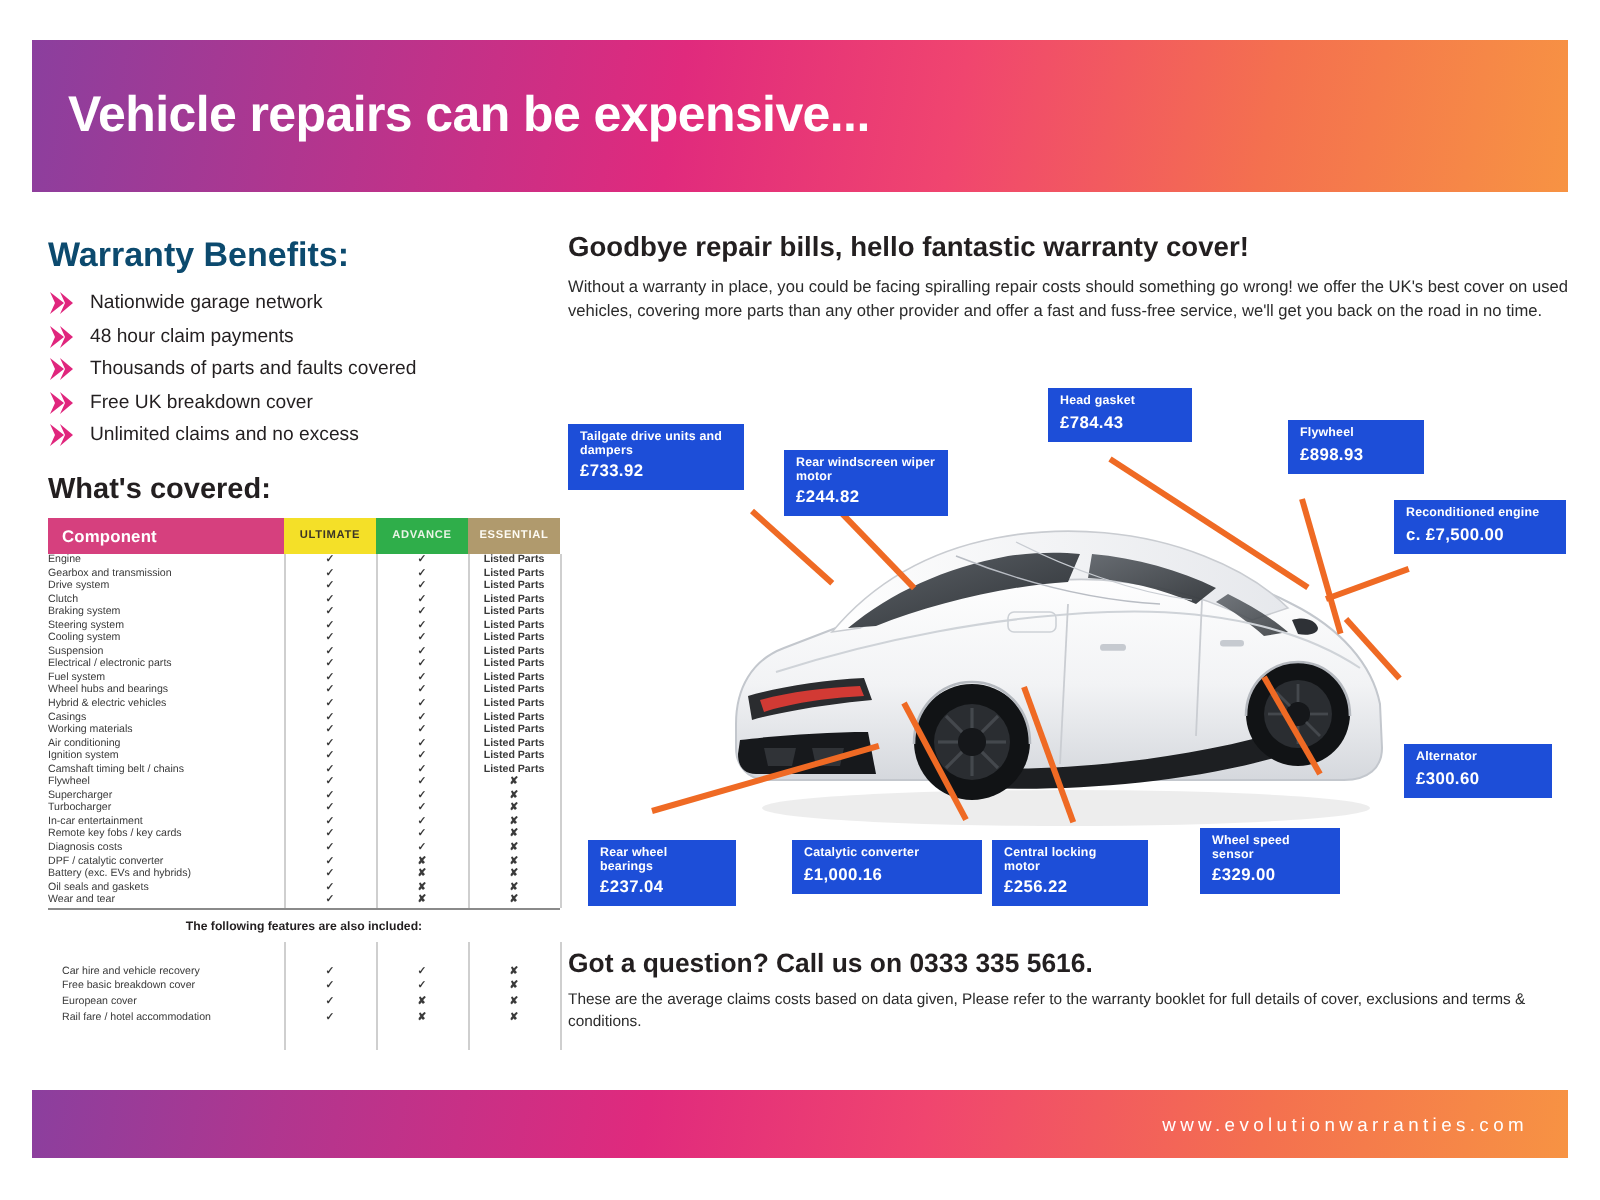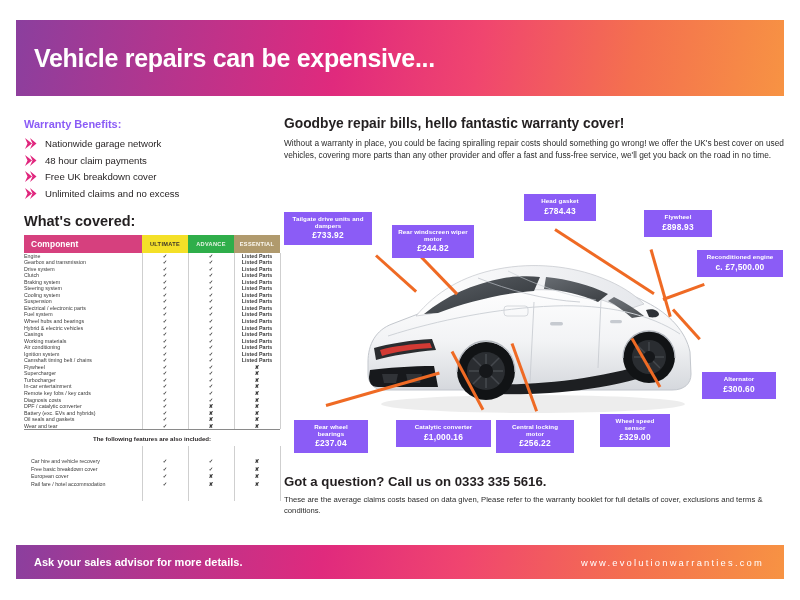--- a/index.html
+++ b/index.html
@@ -16,21 +16,21 @@
     position: absolute; left: 16px; top: 20px; width: 768px; height: 76px;
     background: linear-gradient(100deg, #8b3f9e 0%, #b0368f 18%, #e02a7d 42%, #f0456f 60%, #f4704f 80%, #f79343 100%);
   }
   .header-title {
     position: absolute; left: 18px; top: 50%; transform: translateY(-50%);
     color: #fff; font-size: 25px; font-weight: bold; letter-spacing: -0.3px;
   }
 
   
   .left-col { position: absolute; left: 24px; top: 118px; width: 256px; }
-  .sec-title { font-size: 11px; font-weight: bold; color:#8b5cf6; margin-bottom: 8px; }
+  .sec-title { font-size: 17px; font-weight: bold; color:#0c4a6e; margin-bottom: 8px; }
   .benefits { list-style: none; }
   .benefit { display: flex; align-items: center; margin-bottom: 5.5px; }
   .chev { width: 13px; height: 11px; margin-right: 8px; flex: 0 0 13px; }
   .benefit-txt { font-size: 9.6px; color: #231f20; }
 
   .covered-title { font-size: 14.5px; font-weight: bold; color:#231f20; margin: 14px 0 6px 0; }
 
   
   .tbl { width: 256px; border-collapse: collapse; table-layout: fixed; }
   .tbl th {
@@ -63,21 +63,21 @@
   .r-title { font-size: 13.8px; font-weight: bold; color:#231f20; margin-bottom: 6px; }
   .r-body { font-size: 8.3px; line-height: 12.2px; color:#2b2b2b; }
 
   
   .diagram { position: absolute; left: 284px; top: 192px; width: 506px; height: 278px; }
 
   .car { position: absolute; left: 74px; top: 52px; width: 340px; height: 175px; }
 
   
   .callout {
-    position: absolute; background: #8b5cf6; color: #fff; text-align: center;
+    position: absolute; background: #1d4ed8; color: #fff; text-align: left;
     padding: 4px 6px 5px 6px; line-height: 1.08; z-index: 5;
   }
   .co-label { font-size: 6.2px; font-weight: bold; display:block; letter-spacing: 0.1px; }
   .co-price { font-size: 8.4px; font-weight: bold; display:block; margin-top: 2px; letter-spacing: 0.2px; }
 
   .leader { position: absolute; background: #ef6a24; transform-origin: 0 50%; z-index: 4; }
 
   
   .cta { position: absolute; left: 284px; top: 474px; width: 500px; }
   .cta-title { font-size: 13.2px; font-weight: bold; color:#231f20; }
@@ -121,20 +121,27 @@
             <path d="M1,0 L8,5.5 L1,11 L3.5,5.5 Z" fill="#e0267d"></path>
             <path d="M6,0 L12.5,5.5 L6,11 L8.5,5.5 Z" fill="#e0267d"></path>
           </svg>
           <span class="benefit-txt">48 hour claim payments</span>
         </li>
         <li class="benefit">
           <svg class="chev" viewBox="0 0 13 11">
             <path d="M1,0 L8,5.5 L1,11 L3.5,5.5 Z" fill="#e0267d"></path>
             <path d="M6,0 L12.5,5.5 L6,11 L8.5,5.5 Z" fill="#e0267d"></path>
           </svg>
+          <span class="benefit-txt">Thousands of parts and faults covered</span>
+        </li>
+        <li class="benefit">
+          <svg class="chev" viewBox="0 0 13 11">
+            <path d="M1,0 L8,5.5 L1,11 L3.5,5.5 Z" fill="#e0267d"></path>
+            <path d="M6,0 L12.5,5.5 L6,11 L8.5,5.5 Z" fill="#e0267d"></path>
+          </svg>
           <span class="benefit-txt">Free UK breakdown cover</span>
         </li>
         <li class="benefit">
           <svg class="chev" viewBox="0 0 13 11">
             <path d="M1,0 L8,5.5 L1,11 L3.5,5.5 Z" fill="#e0267d"></path>
             <path d="M6,0 L12.5,5.5 L6,11 L8.5,5.5 Z" fill="#e0267d"></path>
           </svg>
           <span class="benefit-txt">Unlimited claims and no excess</span>
         </li>
       </ul>
@@ -510,17 +517,16 @@
       <span class="co-price">£237.04</span>
     </div>
   </div>
 
   <div class="cta">
     <div class="cta-title">Got a question? Call us on 0333 335 5616.</div>
     <div class="cta-sub">These are the average claims costs based on data given, Please refer to the warranty booklet for full details of cover, exclusions and terms &amp; conditions.</div>
   </div>
 
   <div class="footer">
-    <div class="footer-left">Ask your sales advisor for more details.</div>
     <div class="footer-right">www.evolutionwarranties.com</div>
   </div>
 
 </div>
 
 </body></html>

